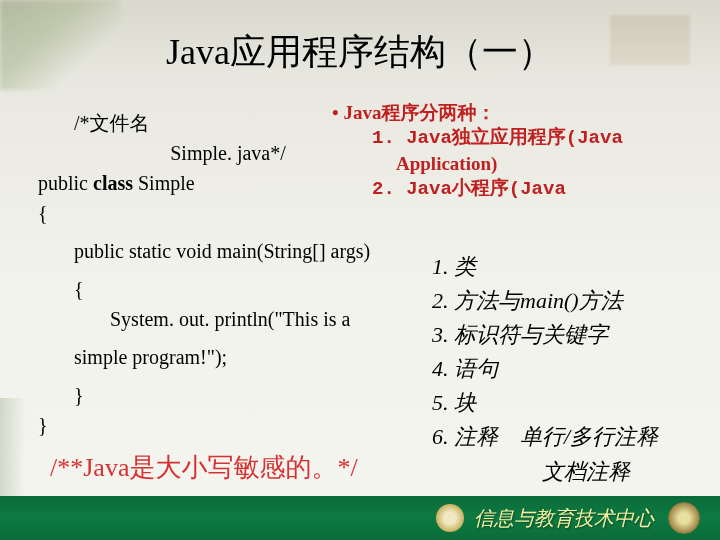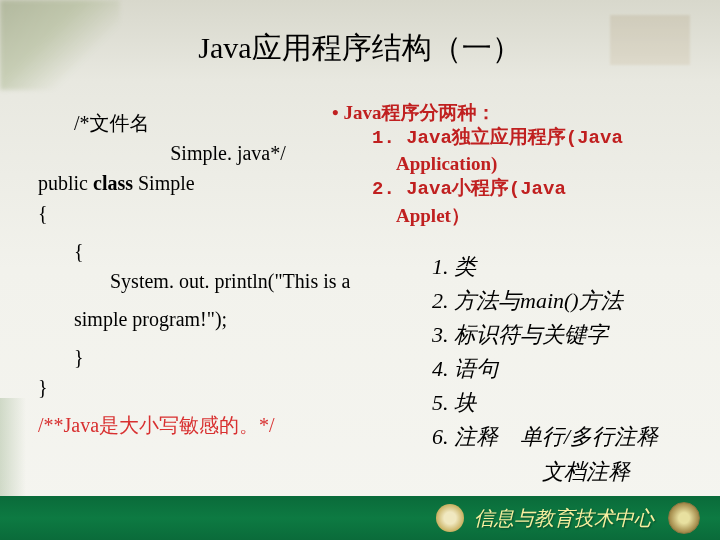--- a/index.html
+++ b/index.html
@@ -14,35 +14,35 @@
     background: linear-gradient(135deg, #7a8a5a 0%, #9aaa7a 40%, transparent 70%);
     opacity: 0.4; filter: blur(2px);
   }
   .deco-building {
     position: absolute; top: 15px; right: 30px; width: 80px; height: 50px;
     background: linear-gradient(to bottom, #b0a080 0%, #c8b898 100%);
     opacity: 0.25; filter: blur(1px);
   }
   .title {
     position: absolute; top: 28px; left: 0; width: 720px; text-align: center;
-    font-size: 30px; color: #000; font-weight: normal;
+    font-size: 36px; color: #000; font-weight: normal;
   }
   .content-area {
     position: absolute; top: 100px; left: 38px; right: 20px; bottom: 60px;
   }
   .code-block {
     position: absolute; top: 0; left: 0; width: 380px;
     font-size: 20px; line-height: 1.5; color: #000;
   }
   .code-block .indent1 { padding-left: 36px; margin-top: 8px; }
   .code-block .indent15 { padding-left: 48px; }
   .code-block .indent2 { padding-left: 72px; }
   .code-block .center { text-align: center; }
   .code-block .bold { font-weight: bold; text-align: center; }
-  .note-red { color: #d83030; font-size: 20px; margin-top: 8px; }
+  .note-red { color: #d83030; font-size: 26px; margin-top: 8px; margin-left: 12px; }
   .right-top {
     position: absolute; top: 0; left: 294px; width: 370px;
     font-size: 19px; color: #c02020; line-height: 1.35; font-weight: bold;
   }
   .right-top .indent { padding-left: 40px; font-family: Liberation Mono, monospace; }
   .right-top .indent2 { padding-left: 64px; }
   .right-list {
     position: absolute; top: 150px; left: 394px; width: 280px;
     font-size: 22px; color: #000; line-height: 1.55; font-style: italic;
   }
@@ -82,30 +82,30 @@
 
   <div class="title">Java应用程序结构（一）</div>
 
   <div class="content-area">
 
     <div class="right-top">
       <div>• Java程序分两种：</div>
       <div class="indent">1.  Java独立应用程序(Java</div>
       <div class="indent2">Application)</div>
       <div class="indent">2.  Java小程序(Java</div>
-      <div class="indent2">Applet）</div>
     </div>
 
     <div class="code-block">
       <div class="indent1">/*文件名</div>
       <div class="center">Simple. java*/</div>
       <div>
         <span>public </span><span class="bold">class </span><span>Simple</span>
       </div>
       <div>{</div>
+      <div class="indent1">public static void main(String[] args)</div>
       <div class="indent1">{</div>
       <div class="indent2">System. out. println("This is a</div>
       <div class="indent1">simple program!");</div>
       <div class="indent1">}</div>
       <div>}</div>
       <div class="note-red">/**Java是大小写敏感的。*/</div>
     </div>
 
     <div class="right-list">
       <div>1. 类</div>

